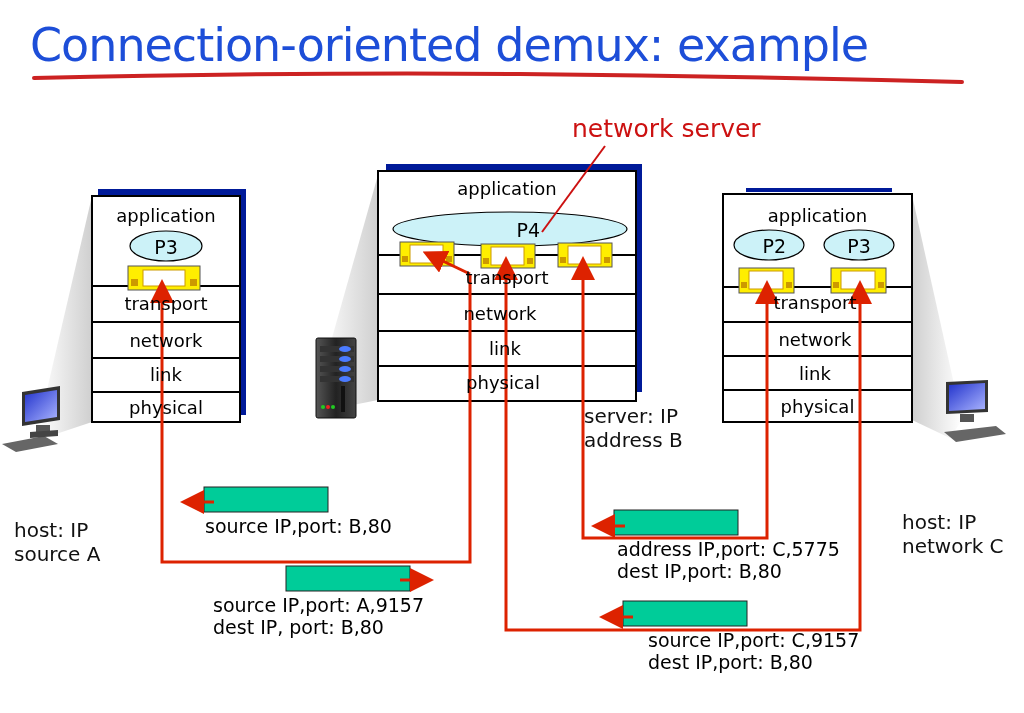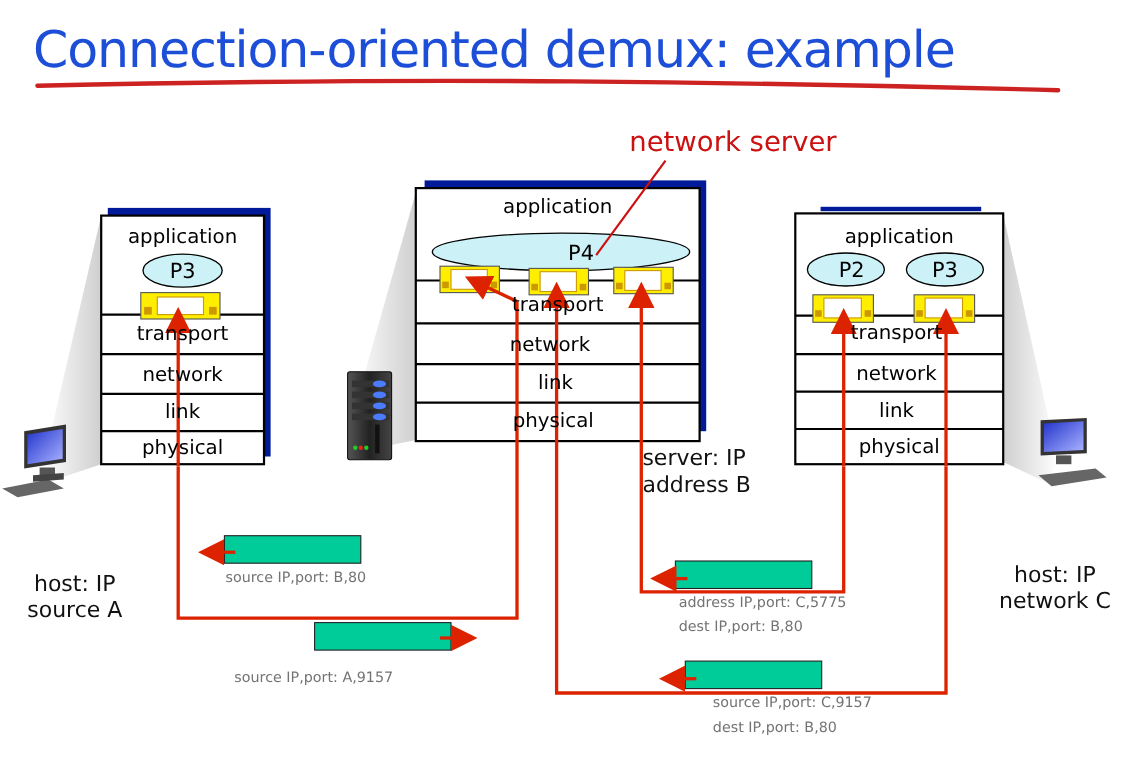--- a/index.html
+++ b/index.html
@@ -1,20 +1,20 @@
 <!DOCTYPE html>
 <html><head>
 <meta charset="utf-8">
 <style>
   html, body { margin:0; padding:0; background:#ffffff; }
   body { width:1024px; height:713px; position:relative; overflow:hidden; font-family:"DejaVu Sans", sans-serif; }
   .abs { position:absolute; }
   #title { left:30px; top:18px; font-family:"DejaVu Sans", sans-serif; font-size:46px; color:#1d4ed8; letter-spacing:-1px; white-space:nowrap; }
-  .caption { font-family:"DejaVu Sans", sans-serif; font-size:13px; color:#737373; line-height:22px; white-space:nowrap; }
-  .hostlabel { font-family:"DejaVu Sans", sans-serif; font-size:20px; color:#111; line-height:24px; text-align:center; white-space:nowrap; }
+  .caption { font-family:"DejaVu Sans", sans-serif; font-size:19px; color:#000000; line-height:22px; white-space:nowrap; }
+  .hostlabel { font-family:"DejaVu Sans", sans-serif; font-size:20px; color:#111; line-height:24px; white-space:nowrap; }
   .red { color:#cc1111; }
 </style>
 </head>
 <body>
 
 <div id="title" class="abs">Connection-oriented demux: example</div>
 
 <svg class="abs" style="left:0;top:0" width="1024" height="713">
   <defs>
     <marker id="arrowhead" markerWidth="8" markerHeight="8" refX="6" refY="4" orient="auto" markerUnits="strokeWidth">
@@ -208,22 +208,23 @@
   <div>address B</div>
 </div>
 <div class="abs hostlabel" style="left:902px;top:510px;width:114px;">
   <div>host: IP</div>
   <div>network C</div>
 </div>
 
 <div class="abs caption" style="left:205px;top:515px;">
   <div>source IP,port: B,80</div>
 </div>
-<div class="abs caption" style="left:213px;top:594px;text-align:left;margin-top:12px;">
+<div class="abs caption" style="left:213px;top:594px;text-align:left;">
   <div>source IP,port: A,9157</div>
+  <div>dest IP, port: B,80</div>
 </div>
 <div class="abs caption" style="left:617px;top:538px;">
   <div>address IP,port: C,5775</div>
   <div>dest IP,port: B,80</div>
 </div>
 <div class="abs caption" style="left:625px;top:629px;margin-left:23px;">
   <div>source IP,port: C,9157</div>
   <div>dest IP,port: B,80</div>
 </div>
 

